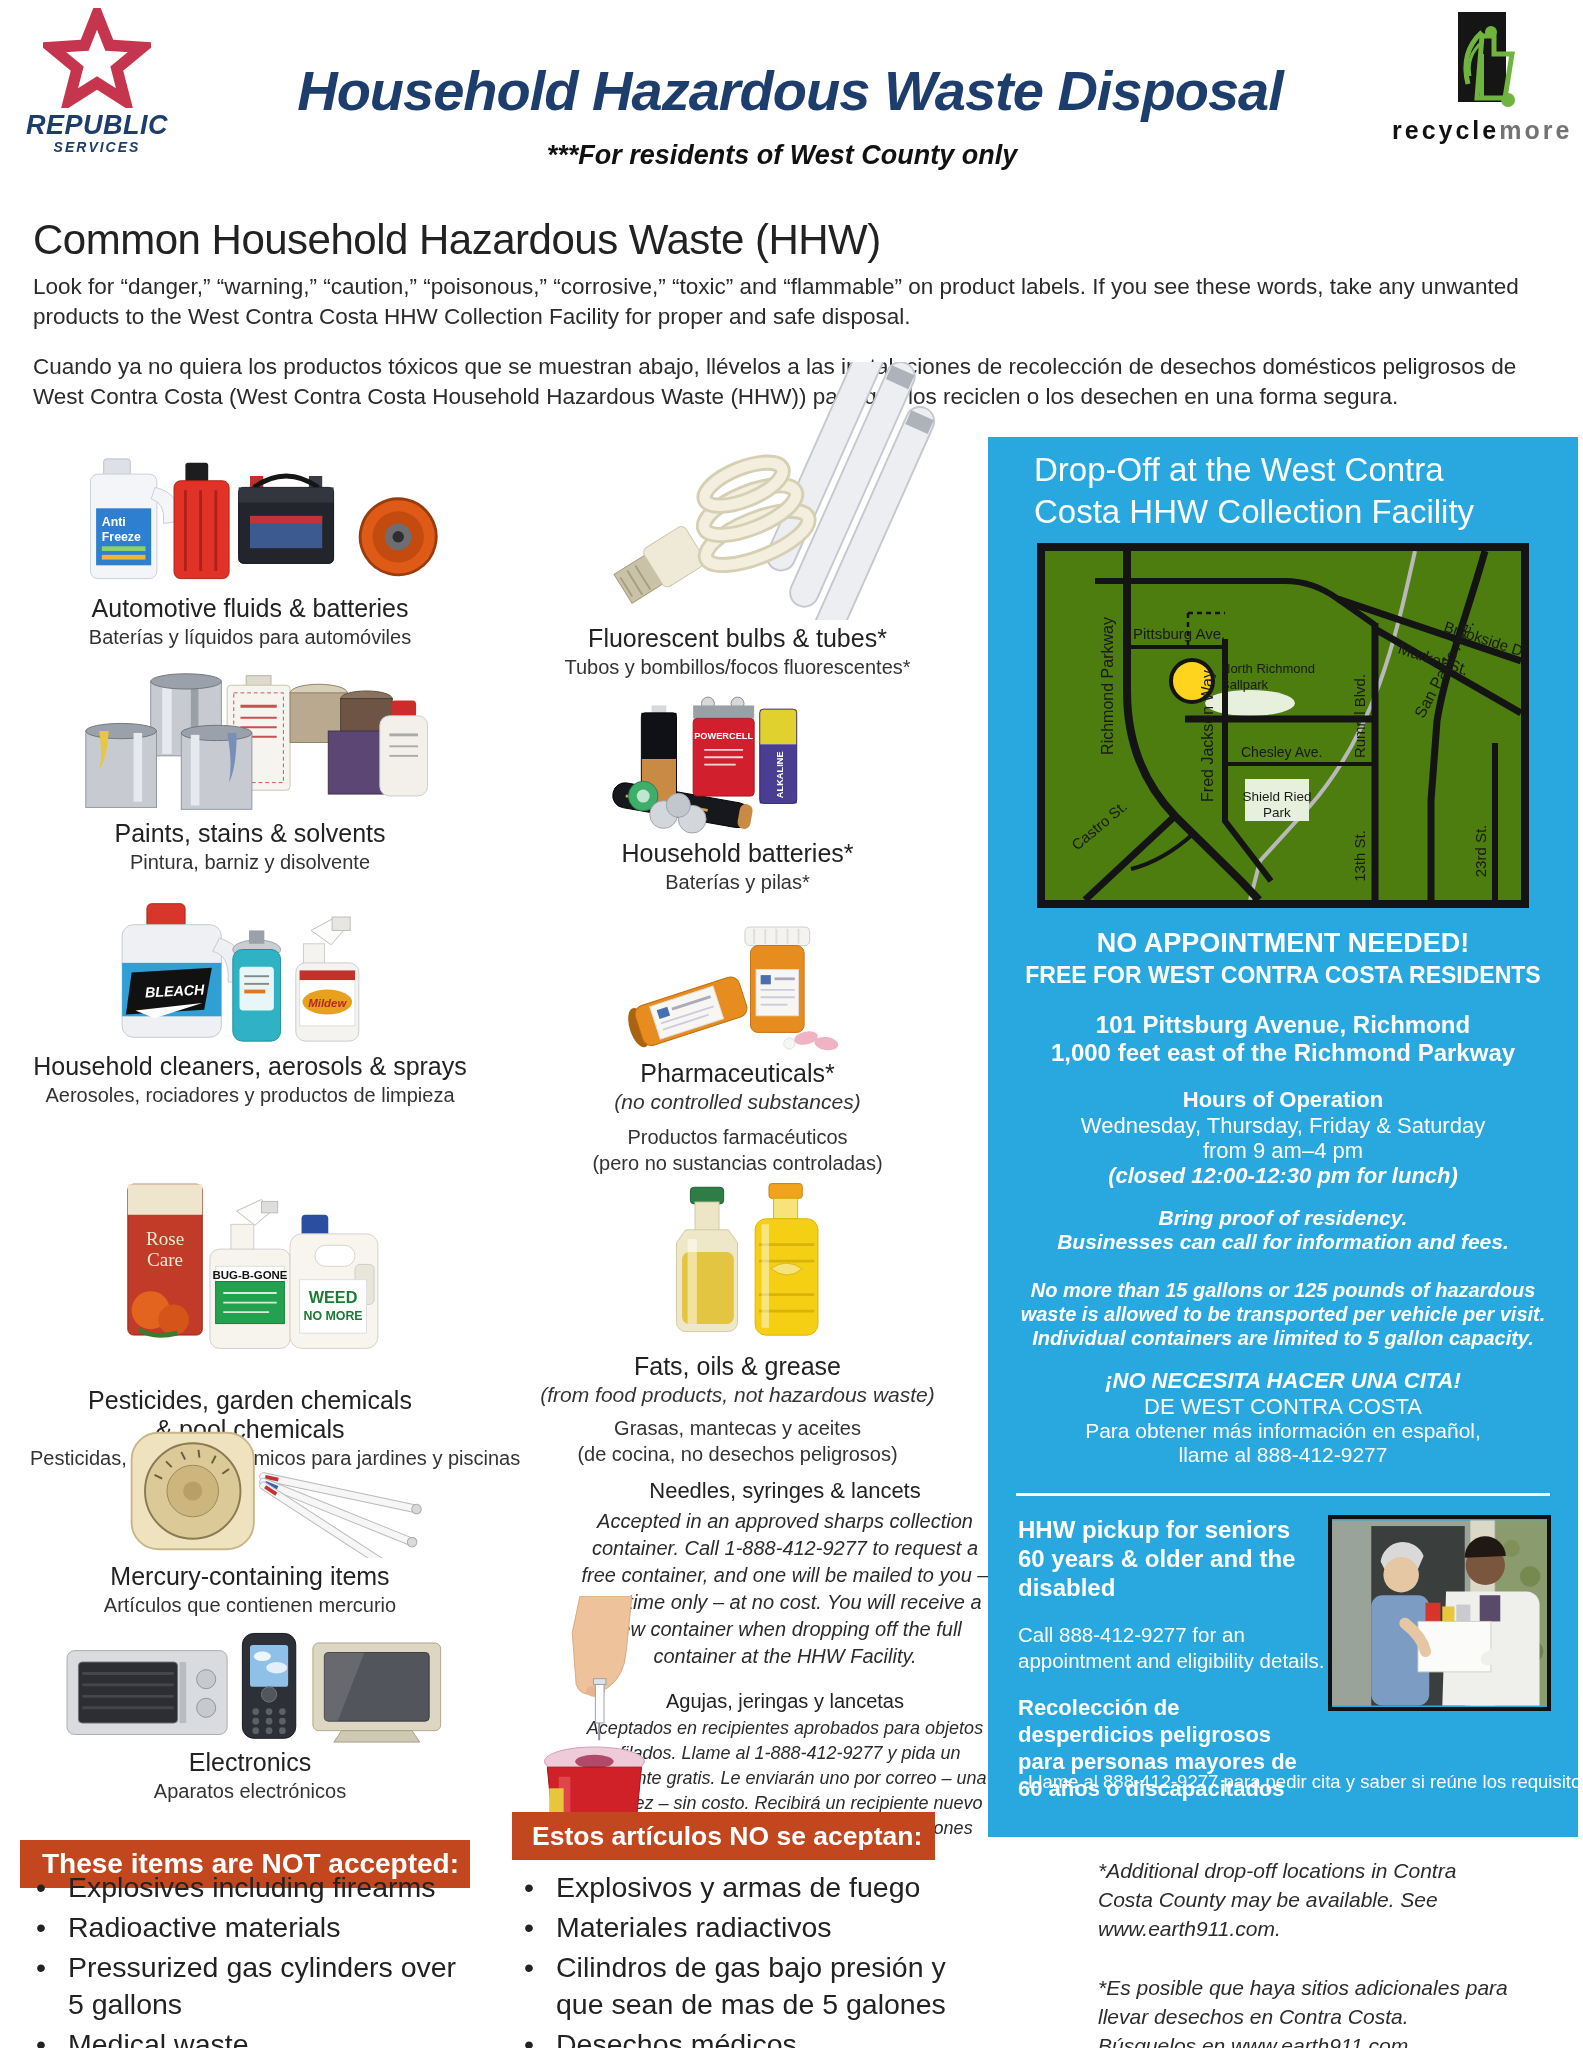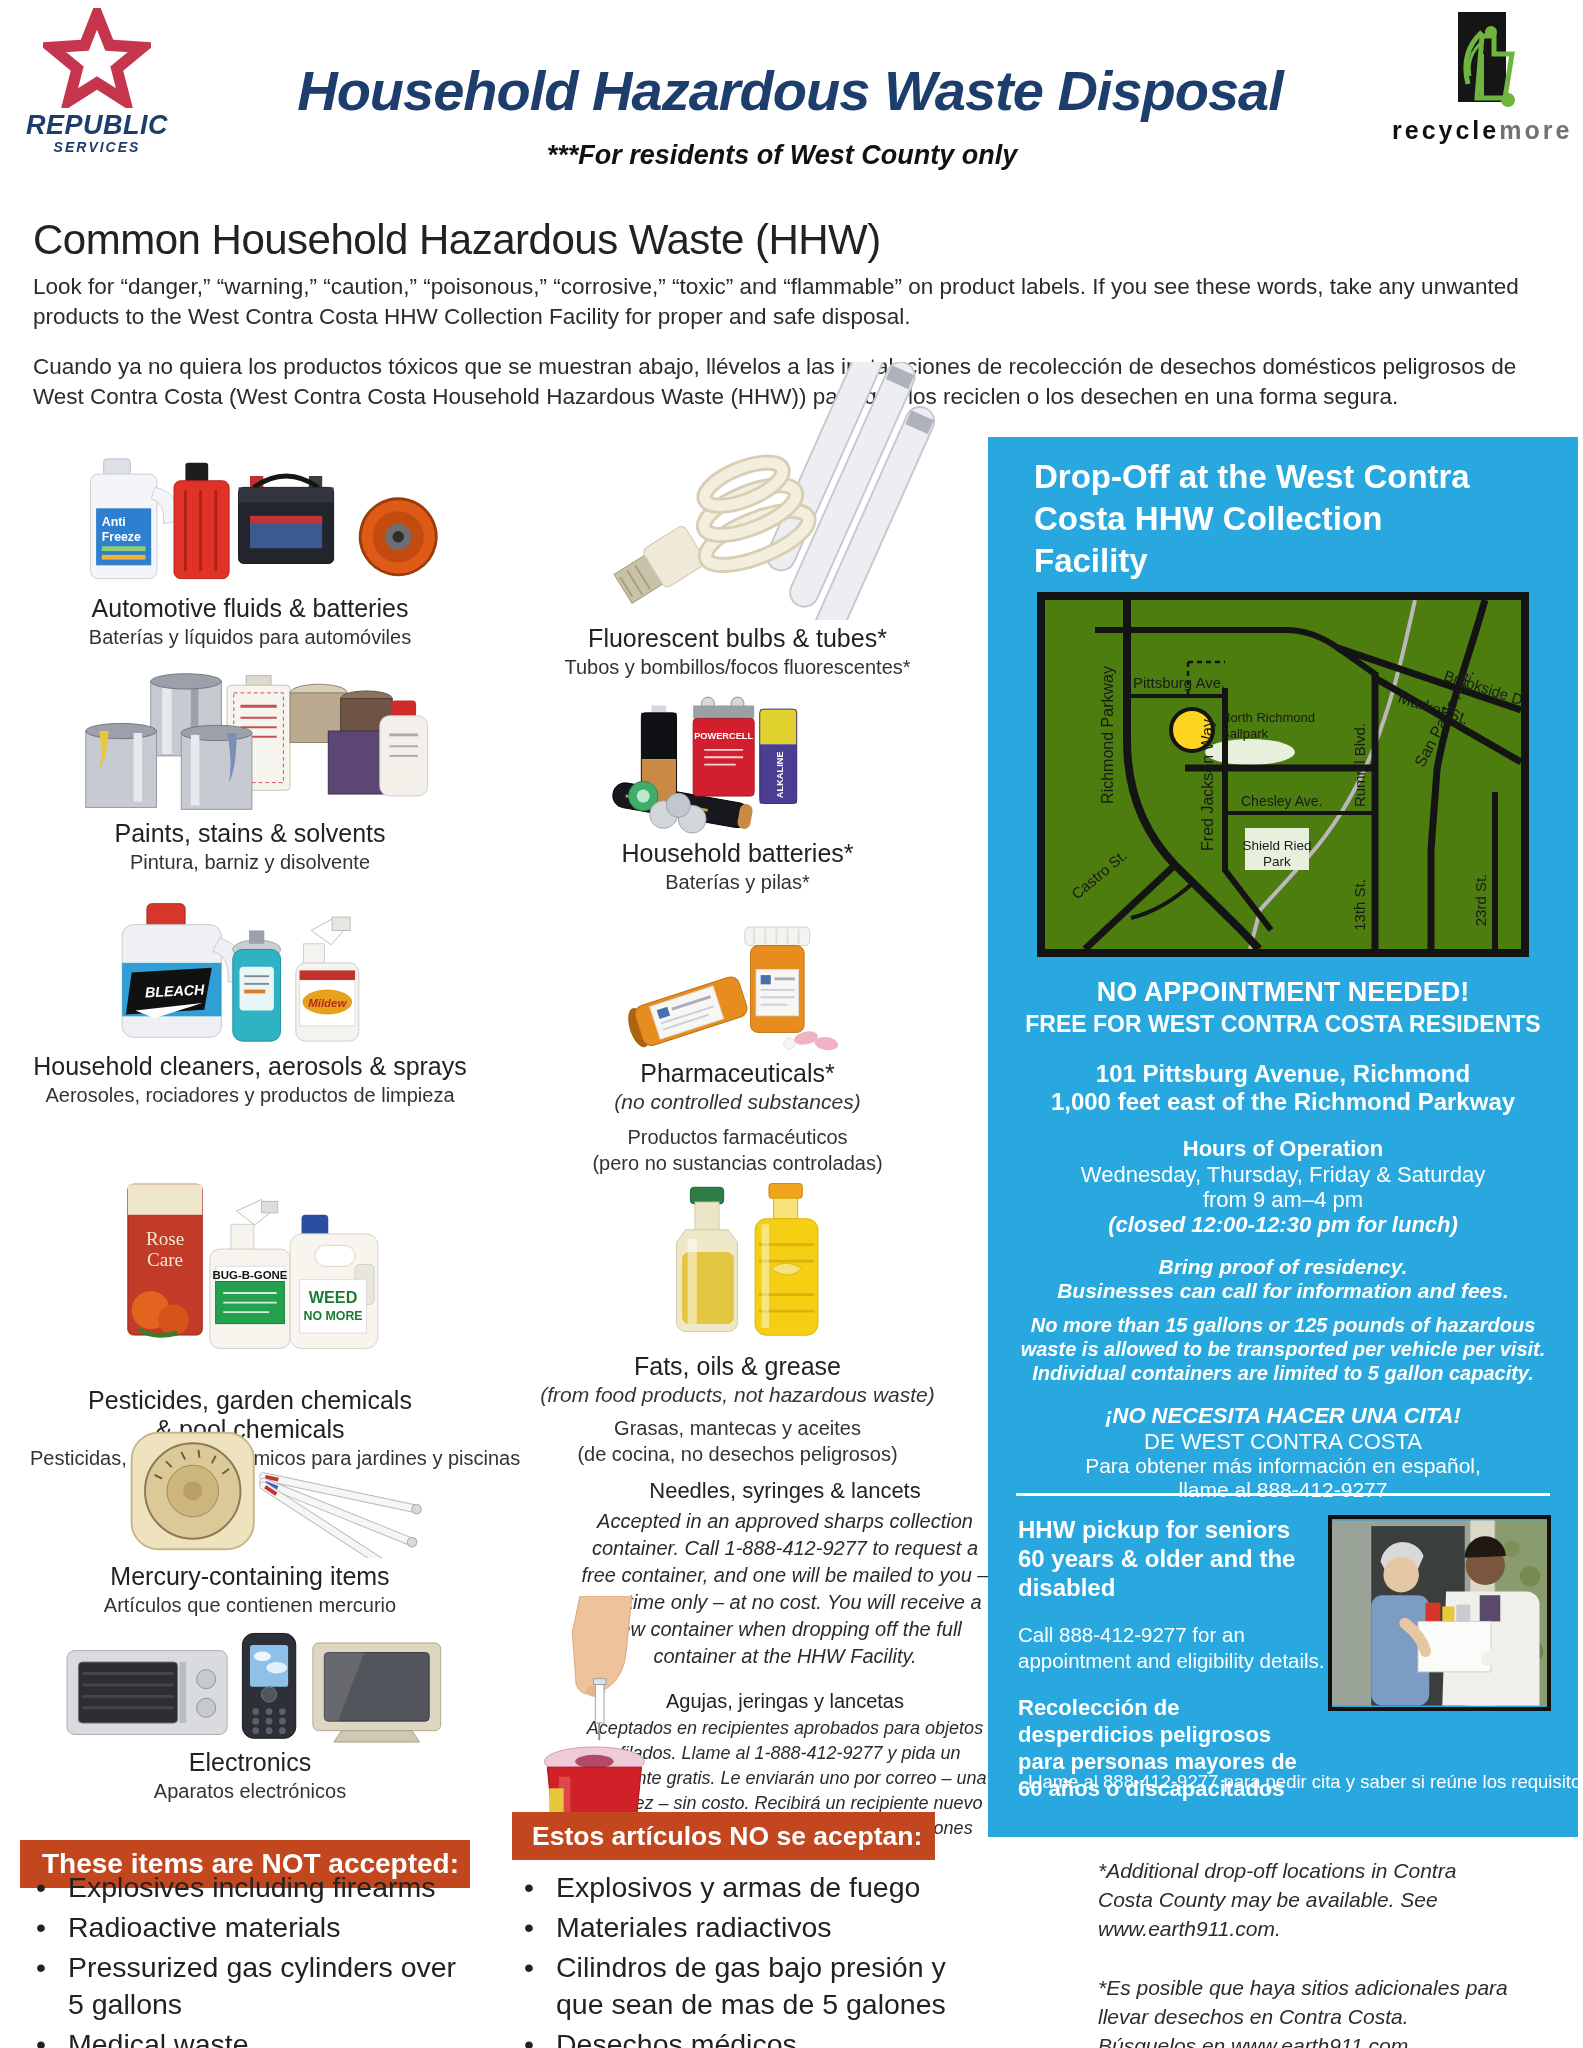--- a/index.html
+++ b/index.html
@@ -31,31 +31,31 @@
   
   .needles{left:420px;top:1478px;width:580px;}
   .needles .ntext{margin-left:160px;width:410px;text-align:center;}
   .ntitle{font-size:22px;color:#222;}
   .nen{font-size:20px;font-style:italic;line-height:27px;margin-top:4px;color:#2b2b2b;}
   .nes-title{font-size:20px;margin-top:20px;color:#222;}
   .nes{font-size:18px;font-style:italic;line-height:25px;margin-top:3px;color:#2b2b2b;}
   .needles svg{position:absolute;left:92px;top:118px;}
   
   .panel{left:988px;top:437px;width:590px;height:1400px;background:#29a8e0;color:#fff;}
-  .panel .title{padding:19px 24px 0 46px;width:520px;box-sizing:border-box;font-size:33px;font-weight:bold;line-height:42px;}
+  .panel .title{padding:12px 24px 0 46px;width:520px;box-sizing:border-box;font-size:33px;font-weight:normal;line-height:42px;}
   .map{margin:10px auto 0 auto;width:476px;height:349px;background:#4d7c0f;border:8px solid #141414;}
   .bsec{text-align:center;}
   .b1{margin-top:20px;font-size:27px;font-weight:bold;}
   .b2{font-size:23px;font-weight:bold;margin-top:3px;}
   .baddr{margin-top:22px;font-size:24px;font-weight:bold;line-height:28px;}
   .bh-t{margin-top:20px;font-size:22px;font-weight:bold;}
   .bh{font-size:22px;line-height:25px;}
   .bhi{font-size:22px;line-height:25px;font-style:italic;font-weight:bold;}
   .bres{margin-top:18px;font-size:21px;font-weight:bold;font-style:italic;line-height:24px;}
-  .blim{margin-top:10px;padding:0 14px;font-size:20px;font-weight:bold;font-style:italic;line-height:24px;}
+  .blim{margin-top:24px;padding:0 14px;font-size:20px;font-weight:bold;font-style:italic;line-height:24px;}
   .bcita{margin-top:18px;font-size:22px;font-weight:bold;font-style:italic;}
   .bserv{font-size:22px;line-height:25px;}
   .binfo{font-size:21px;line-height:24px;}
   .divider{position:absolute;top:1056px;left:28px;right:28px;border-top:3px solid #fff;}
   .seniors{position:absolute;top:1078px;left:30px;right:12px;display:flex;gap:10px;}
   .sen-left{width:300px;}
   .sen-title{font-size:24px;font-weight:bold;line-height:29px;}
   .sen-call{margin-top:20px;font-size:20.5px;line-height:26px;width:330px;}
   .sen-es{margin-top:20px;font-size:22px;font-weight:bold;line-height:27px;width:290px;}
   .sen-photo{border:4px solid #111;width:215px;height:188px;flex:none;}

